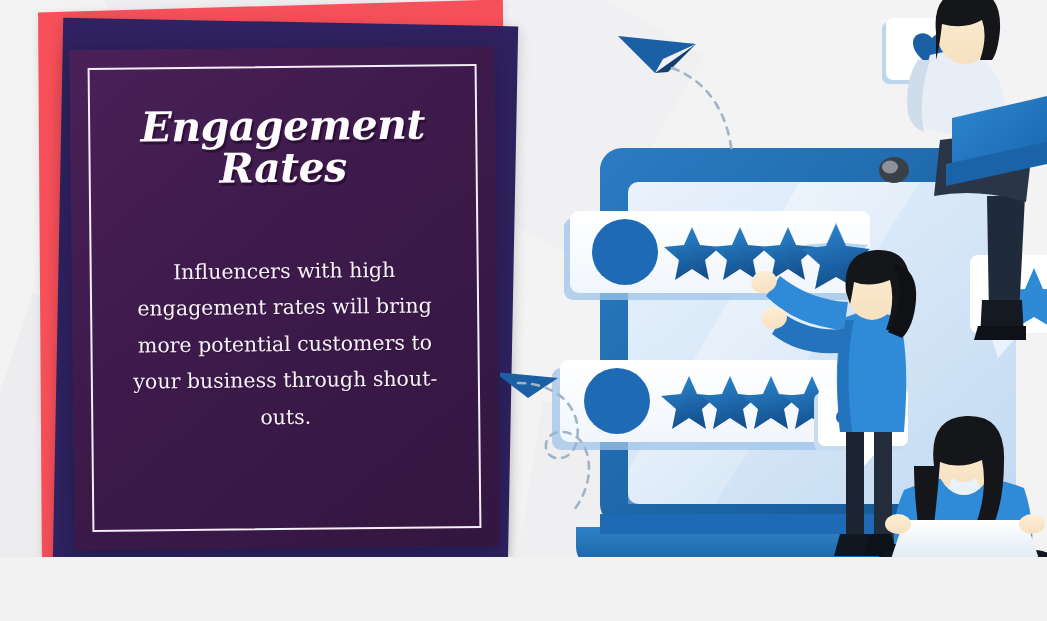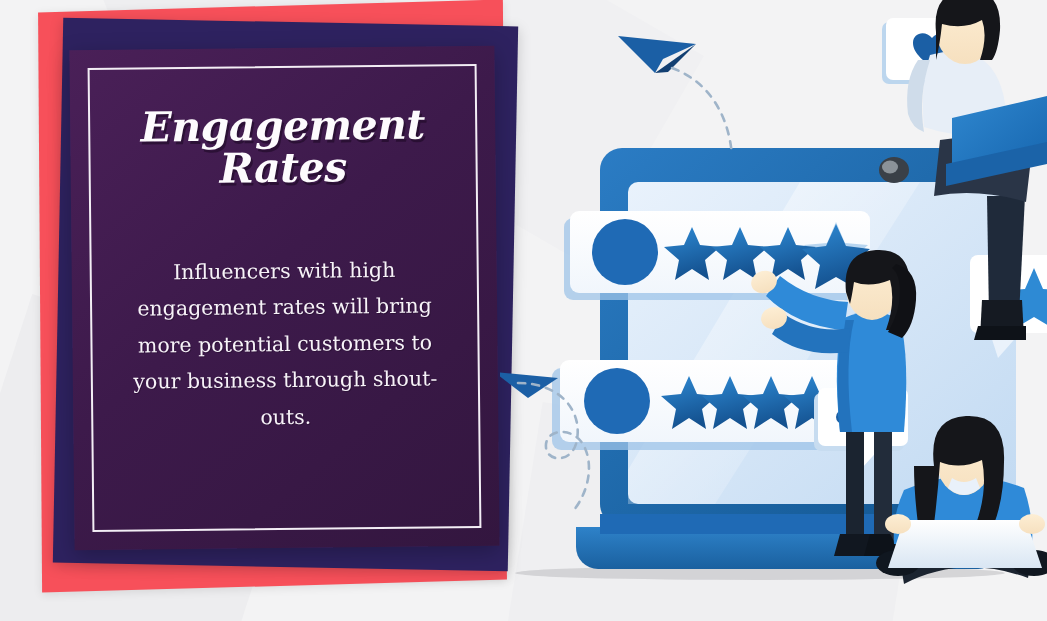--- a/index.html
+++ b/index.html
@@ -2,21 +2,21 @@
 <html><head>
 <meta charset="utf-8">
 <style>
   * { margin:0; padding:0; box-sizing:border-box; }
   html,body { width:1047px; height:621px; overflow:hidden; }
   body {
     font-family: "Liberation Serif", serif;
     background:#f2f2f3;
     position:relative;
   }
-  #stage { position:absolute; inset:0; width:1047px; height:621px; overflow:hidden; background:#f3f3f4; }
+  #stage { position:absolute; inset:0; width:1047px; height:557px; overflow:hidden; background:#f3f3f4; }
 
   
   .bg-facet { position:absolute; background:#eaeaec; }
   .bg-f1 { width:300px; height:420px; left:-40px; top:330px; transform:rotate(18deg); background:#ededef; }
   .bg-f2 { width:260px; height:300px; left:150px; top:-60px; transform:rotate(-22deg); background:#eeeef0; }
   .bg-f3 { width:380px; height:260px; left:520px; top:430px; transform:rotate(9deg); background:#efeff1; }
   .bg-f4 { width:240px; height:240px; left:420px; top:-20px; transform:rotate(30deg); background:#f0f0f2; }
 
   
   .card-red {

